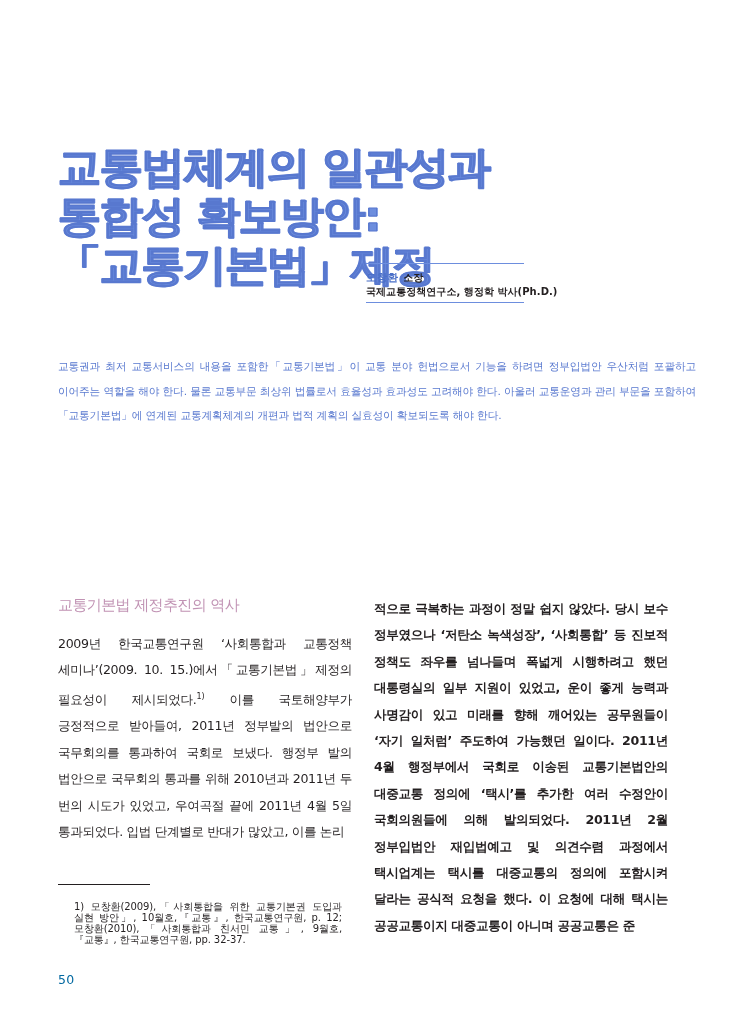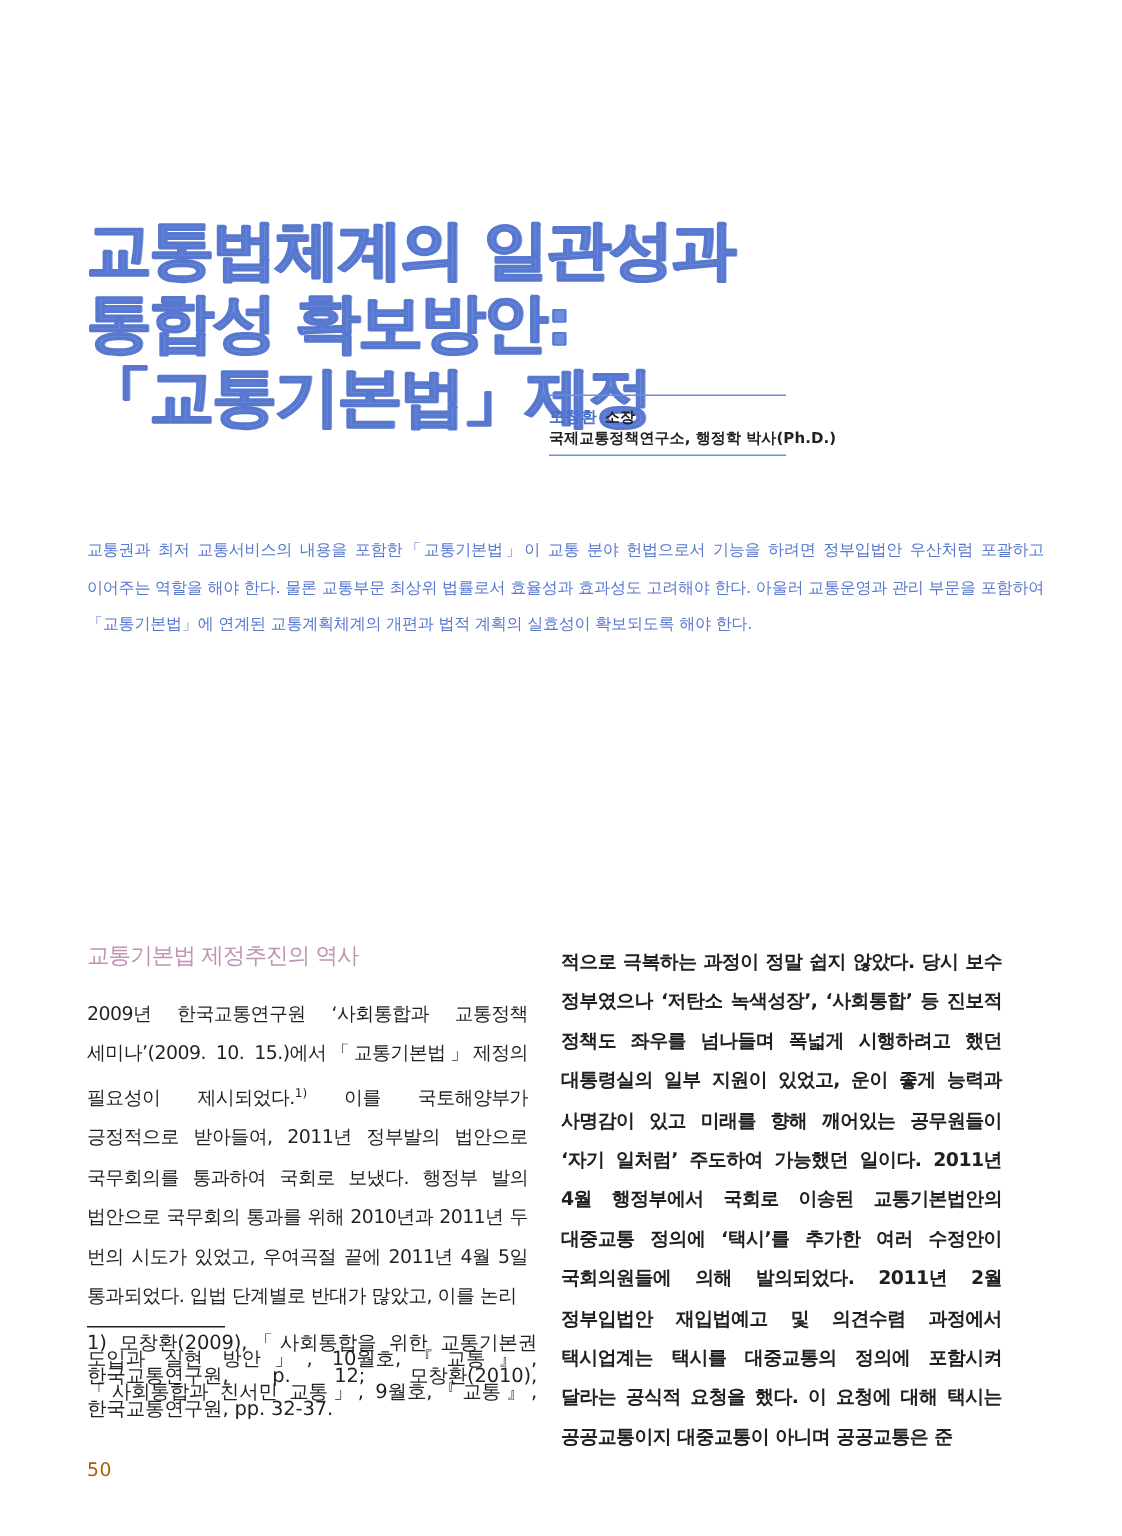--- a/index.html
+++ b/index.html
@@ -117,21 +117,20 @@
     word-break: keep-all;
   }
 
   
   .columns {
     position: absolute;
     left: 58px;
     top: 596px;
     width: 638px;
     height: 380px;
-    margin-top: 32px;
   }
   .col {
     position: absolute;
     top: 0;
     width: 294px;
   }
   .col-left  { left: 0; }
   .col-right { left: 316px; font-weight: bold; }
 
   .section-heading {
@@ -166,36 +165,36 @@
     top: 884px;
     width: 300px;
   }
   .footnote-rule {
     border-top: 1px solid #231f20;
     width: 92px;
     height: 0;
     margin-bottom: 5px;
   }
   .footnote-text {
-    margin: 0;
-    font-size: 13px;
+    margin: 16px;
+    font-size: 10px;
     line-height: 11px;
     color: #231f20;
     letter-spacing: -0.1px;
     text-align: justify;
     word-break: keep-all;
   }
 
   
   .folio {
     position: absolute;
     left: 58px;
     top: 972px;
     font-size: 12.5px;
-    color: #a16207;
+    color: #0369a1;
     letter-spacing: 0.4px;
   }
 </style>
 </head>
 <body>
 
 <div class="page">
 
 
   <div class="title-block">

